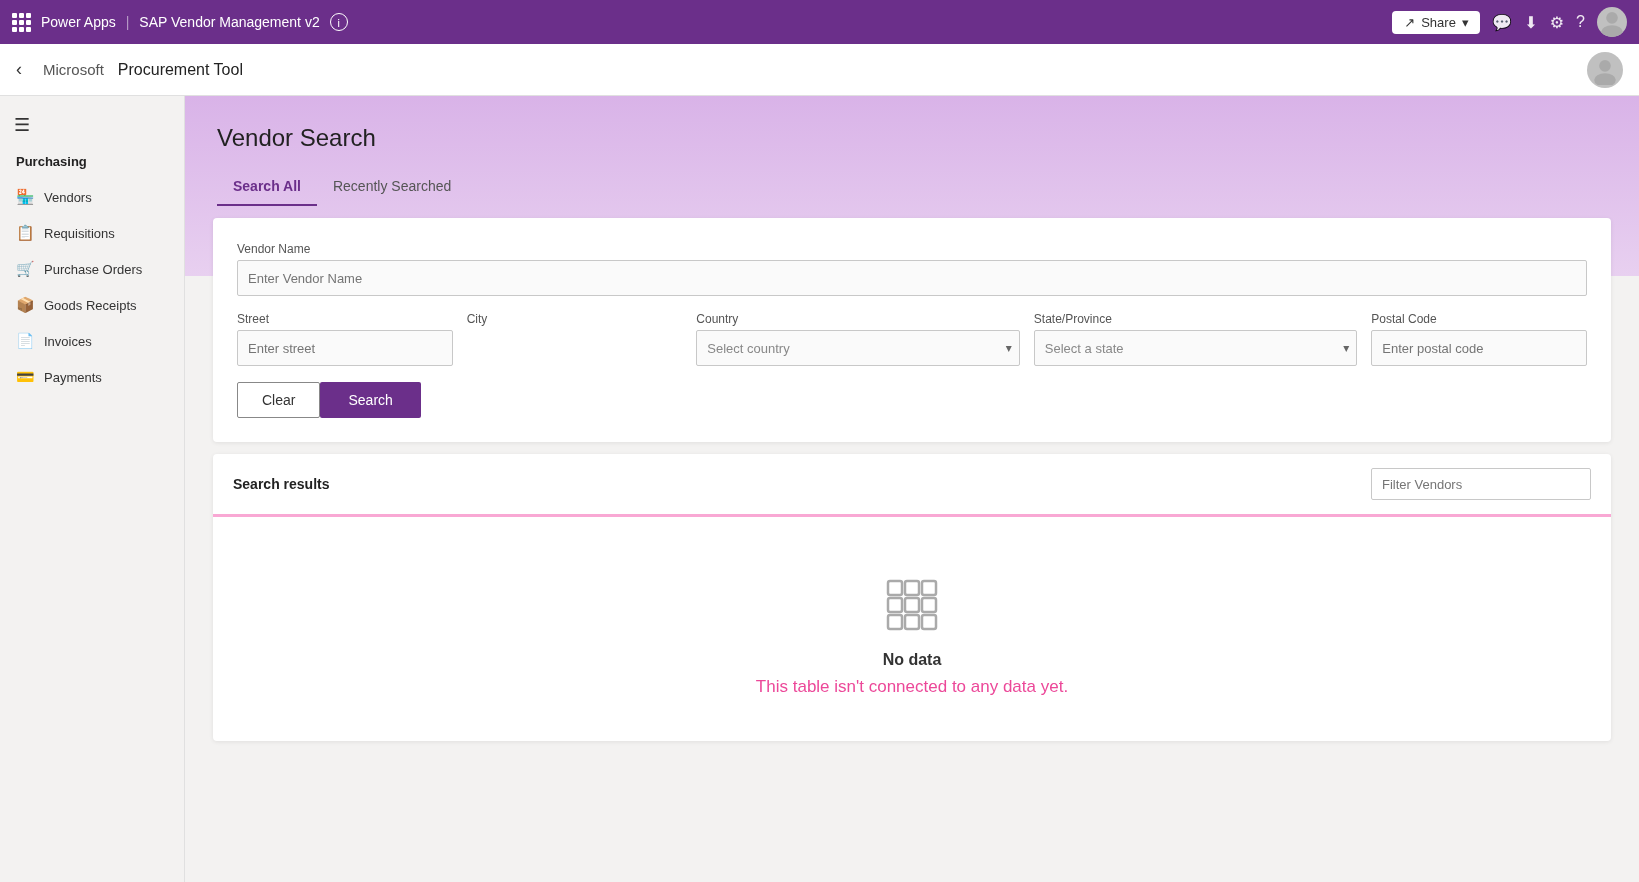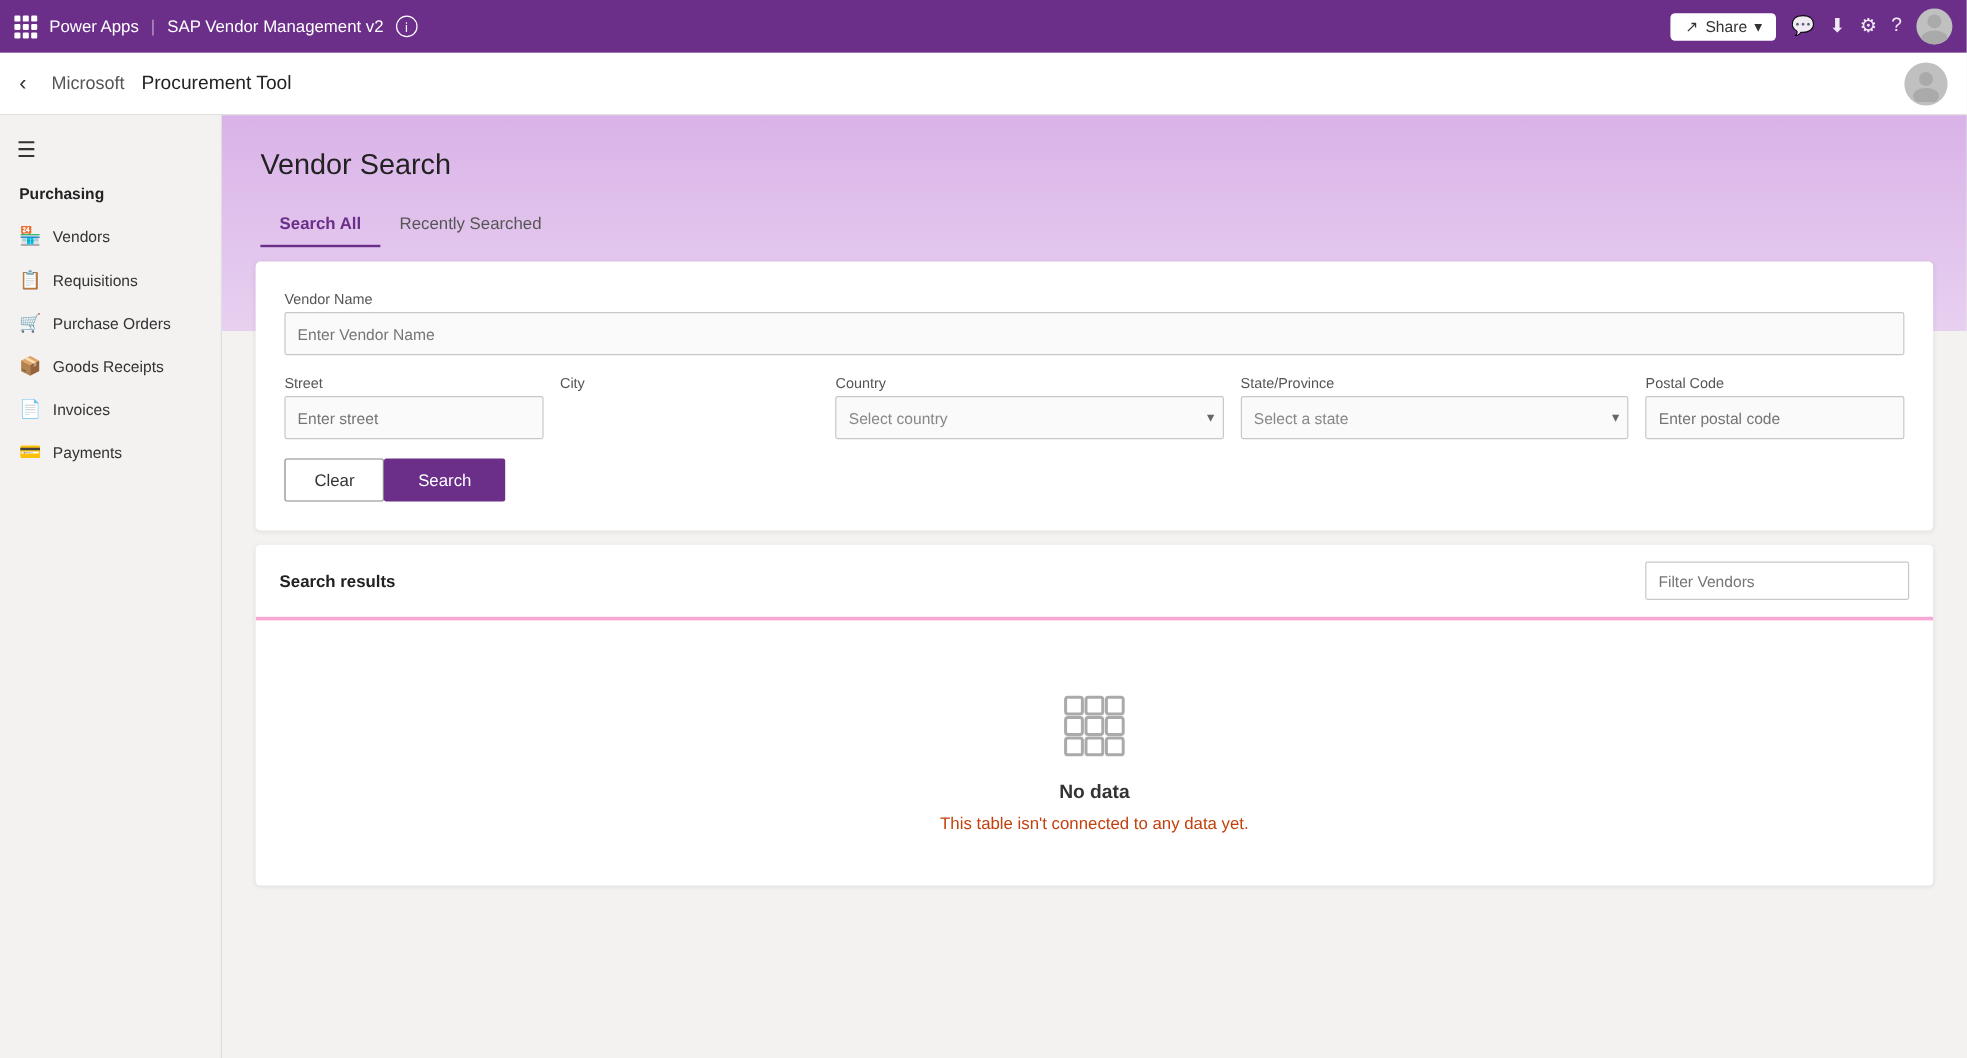--- a/index.html
+++ b/index.html
@@ -289,22 +289,22 @@
       justify-content: center;
       padding: 60px 20px 44px;
     }
     .no-data-title {
       font-size: 16px;
       font-weight: 700;
       color: #333;
       margin-bottom: 8px;
     }
     .no-data-sub {
-      font-size: 14px;
-      color: #c2410c;
+      font-size: 17px;
+      color: #ec4899;
     }
 
     .grid-svg { margin-bottom: 14px; }
   </style>
 </head>
 <body>
 
 <div class="top-bar">
   <div class="top-bar-left">
     <div class="grid-icon">

